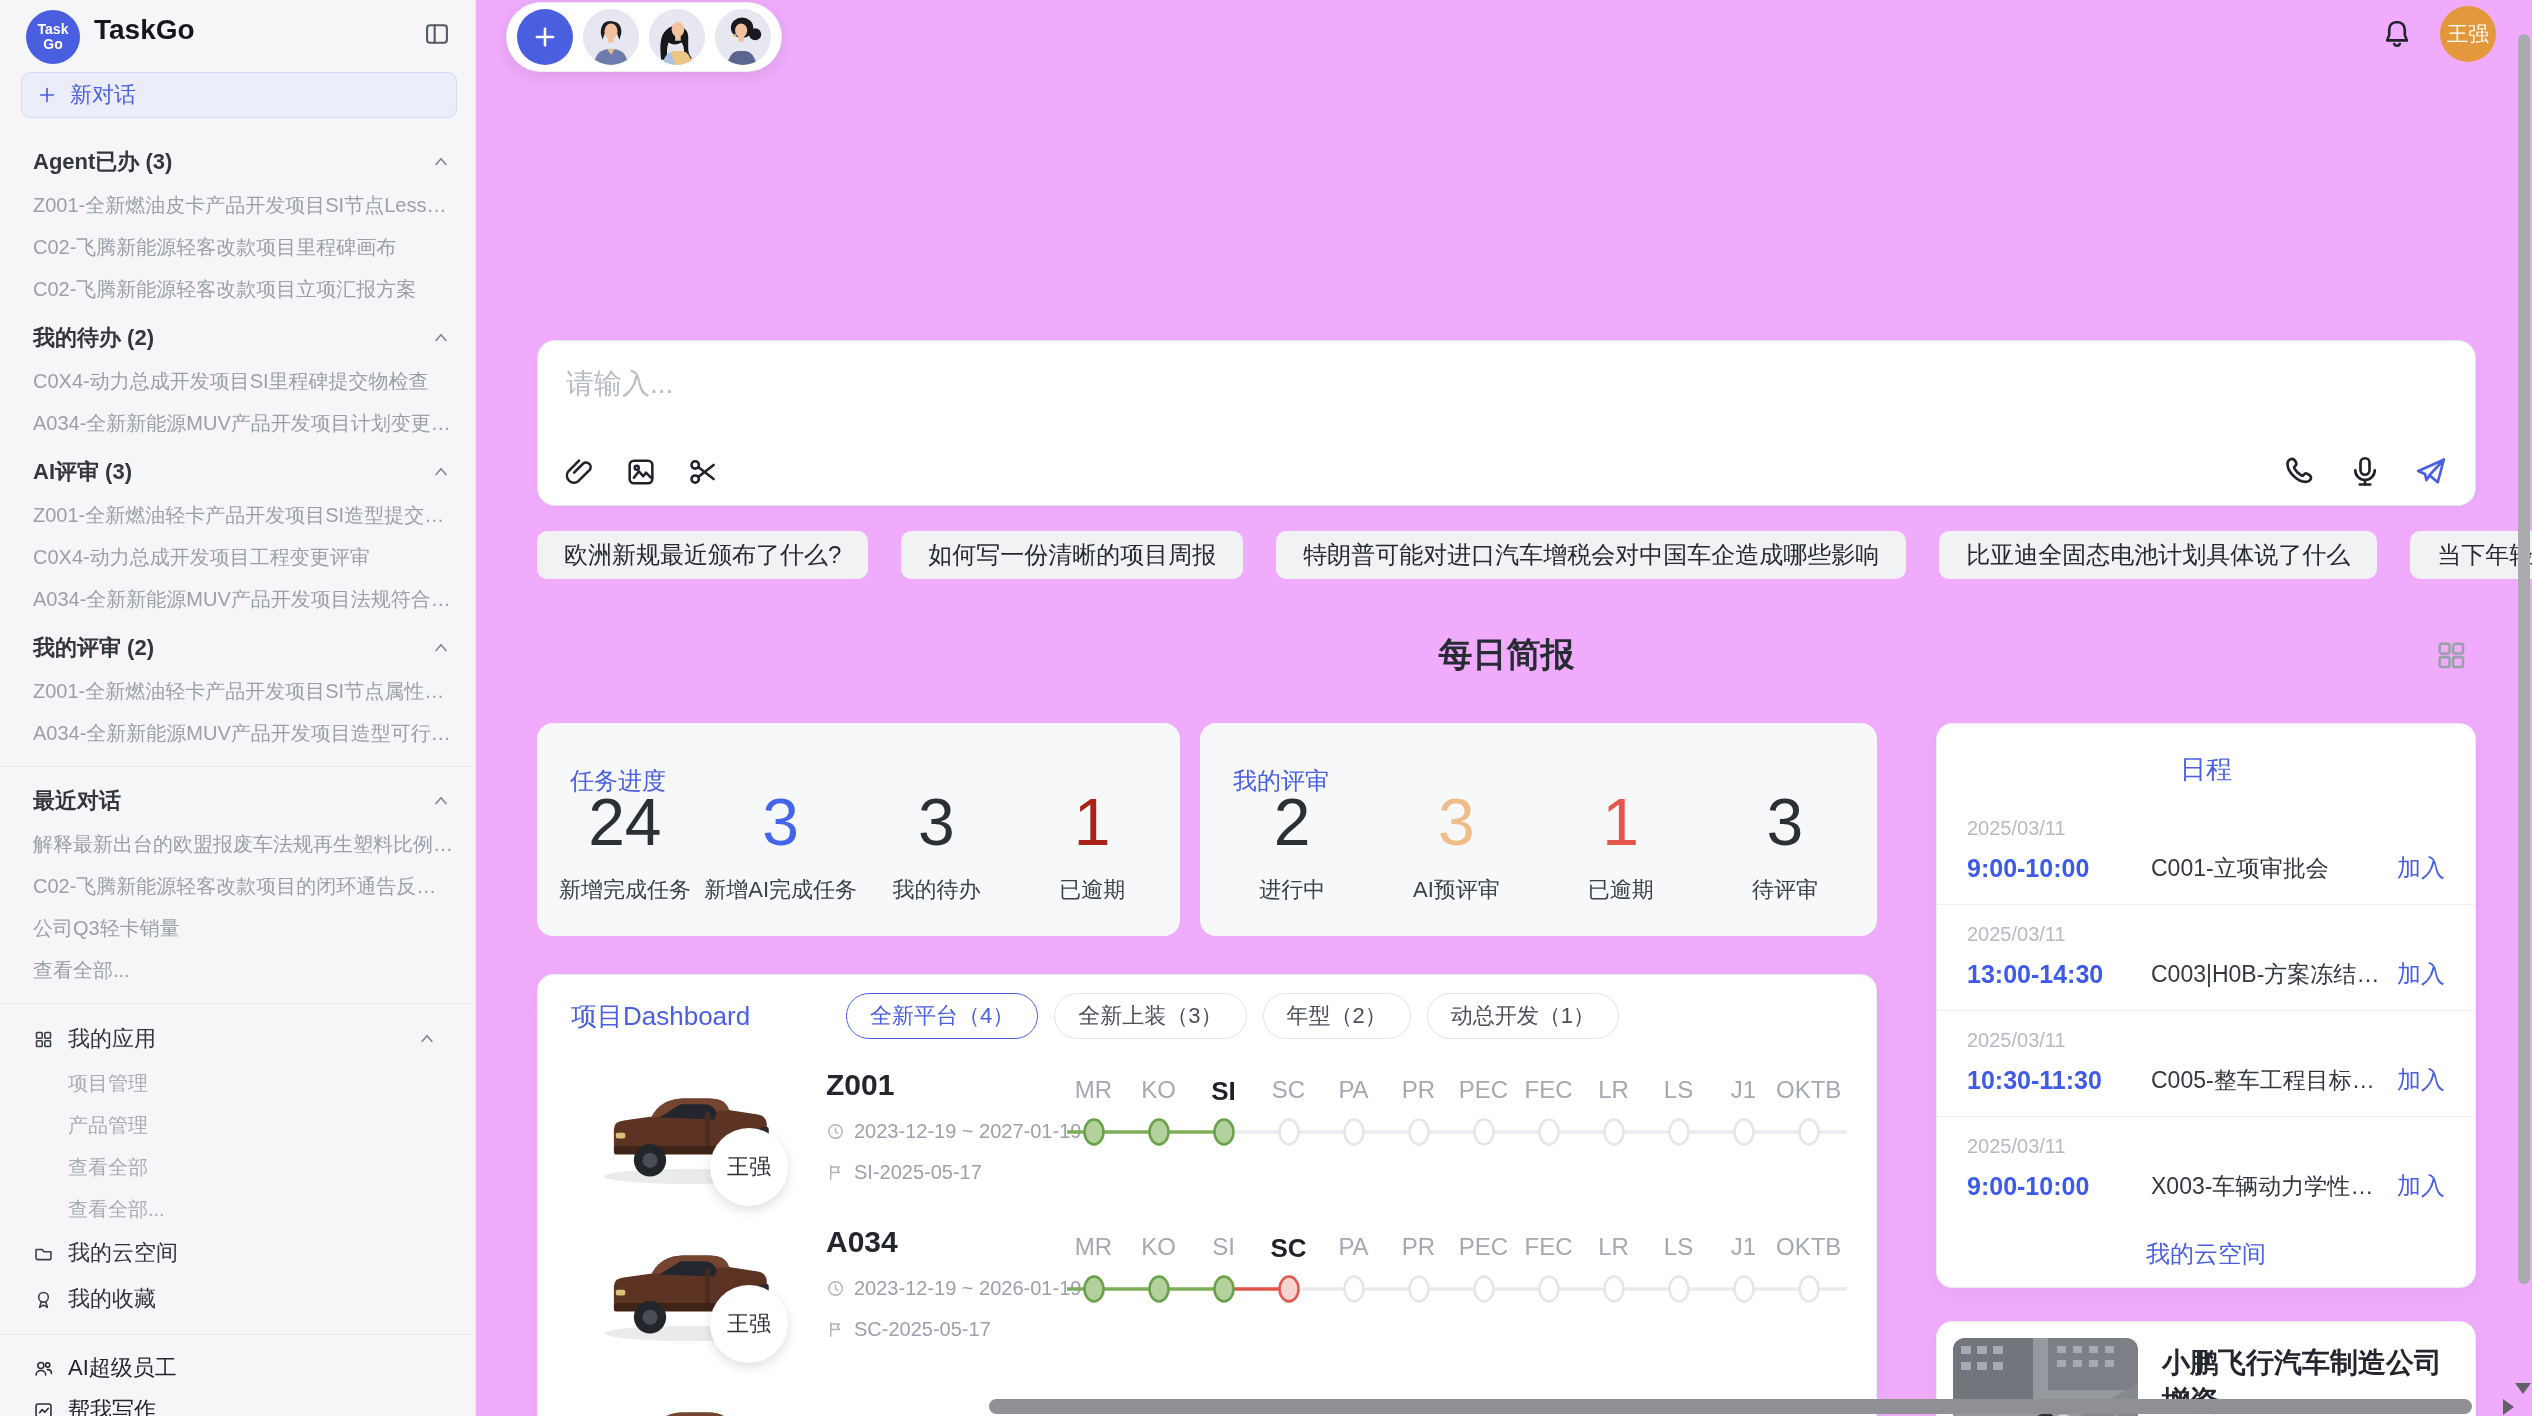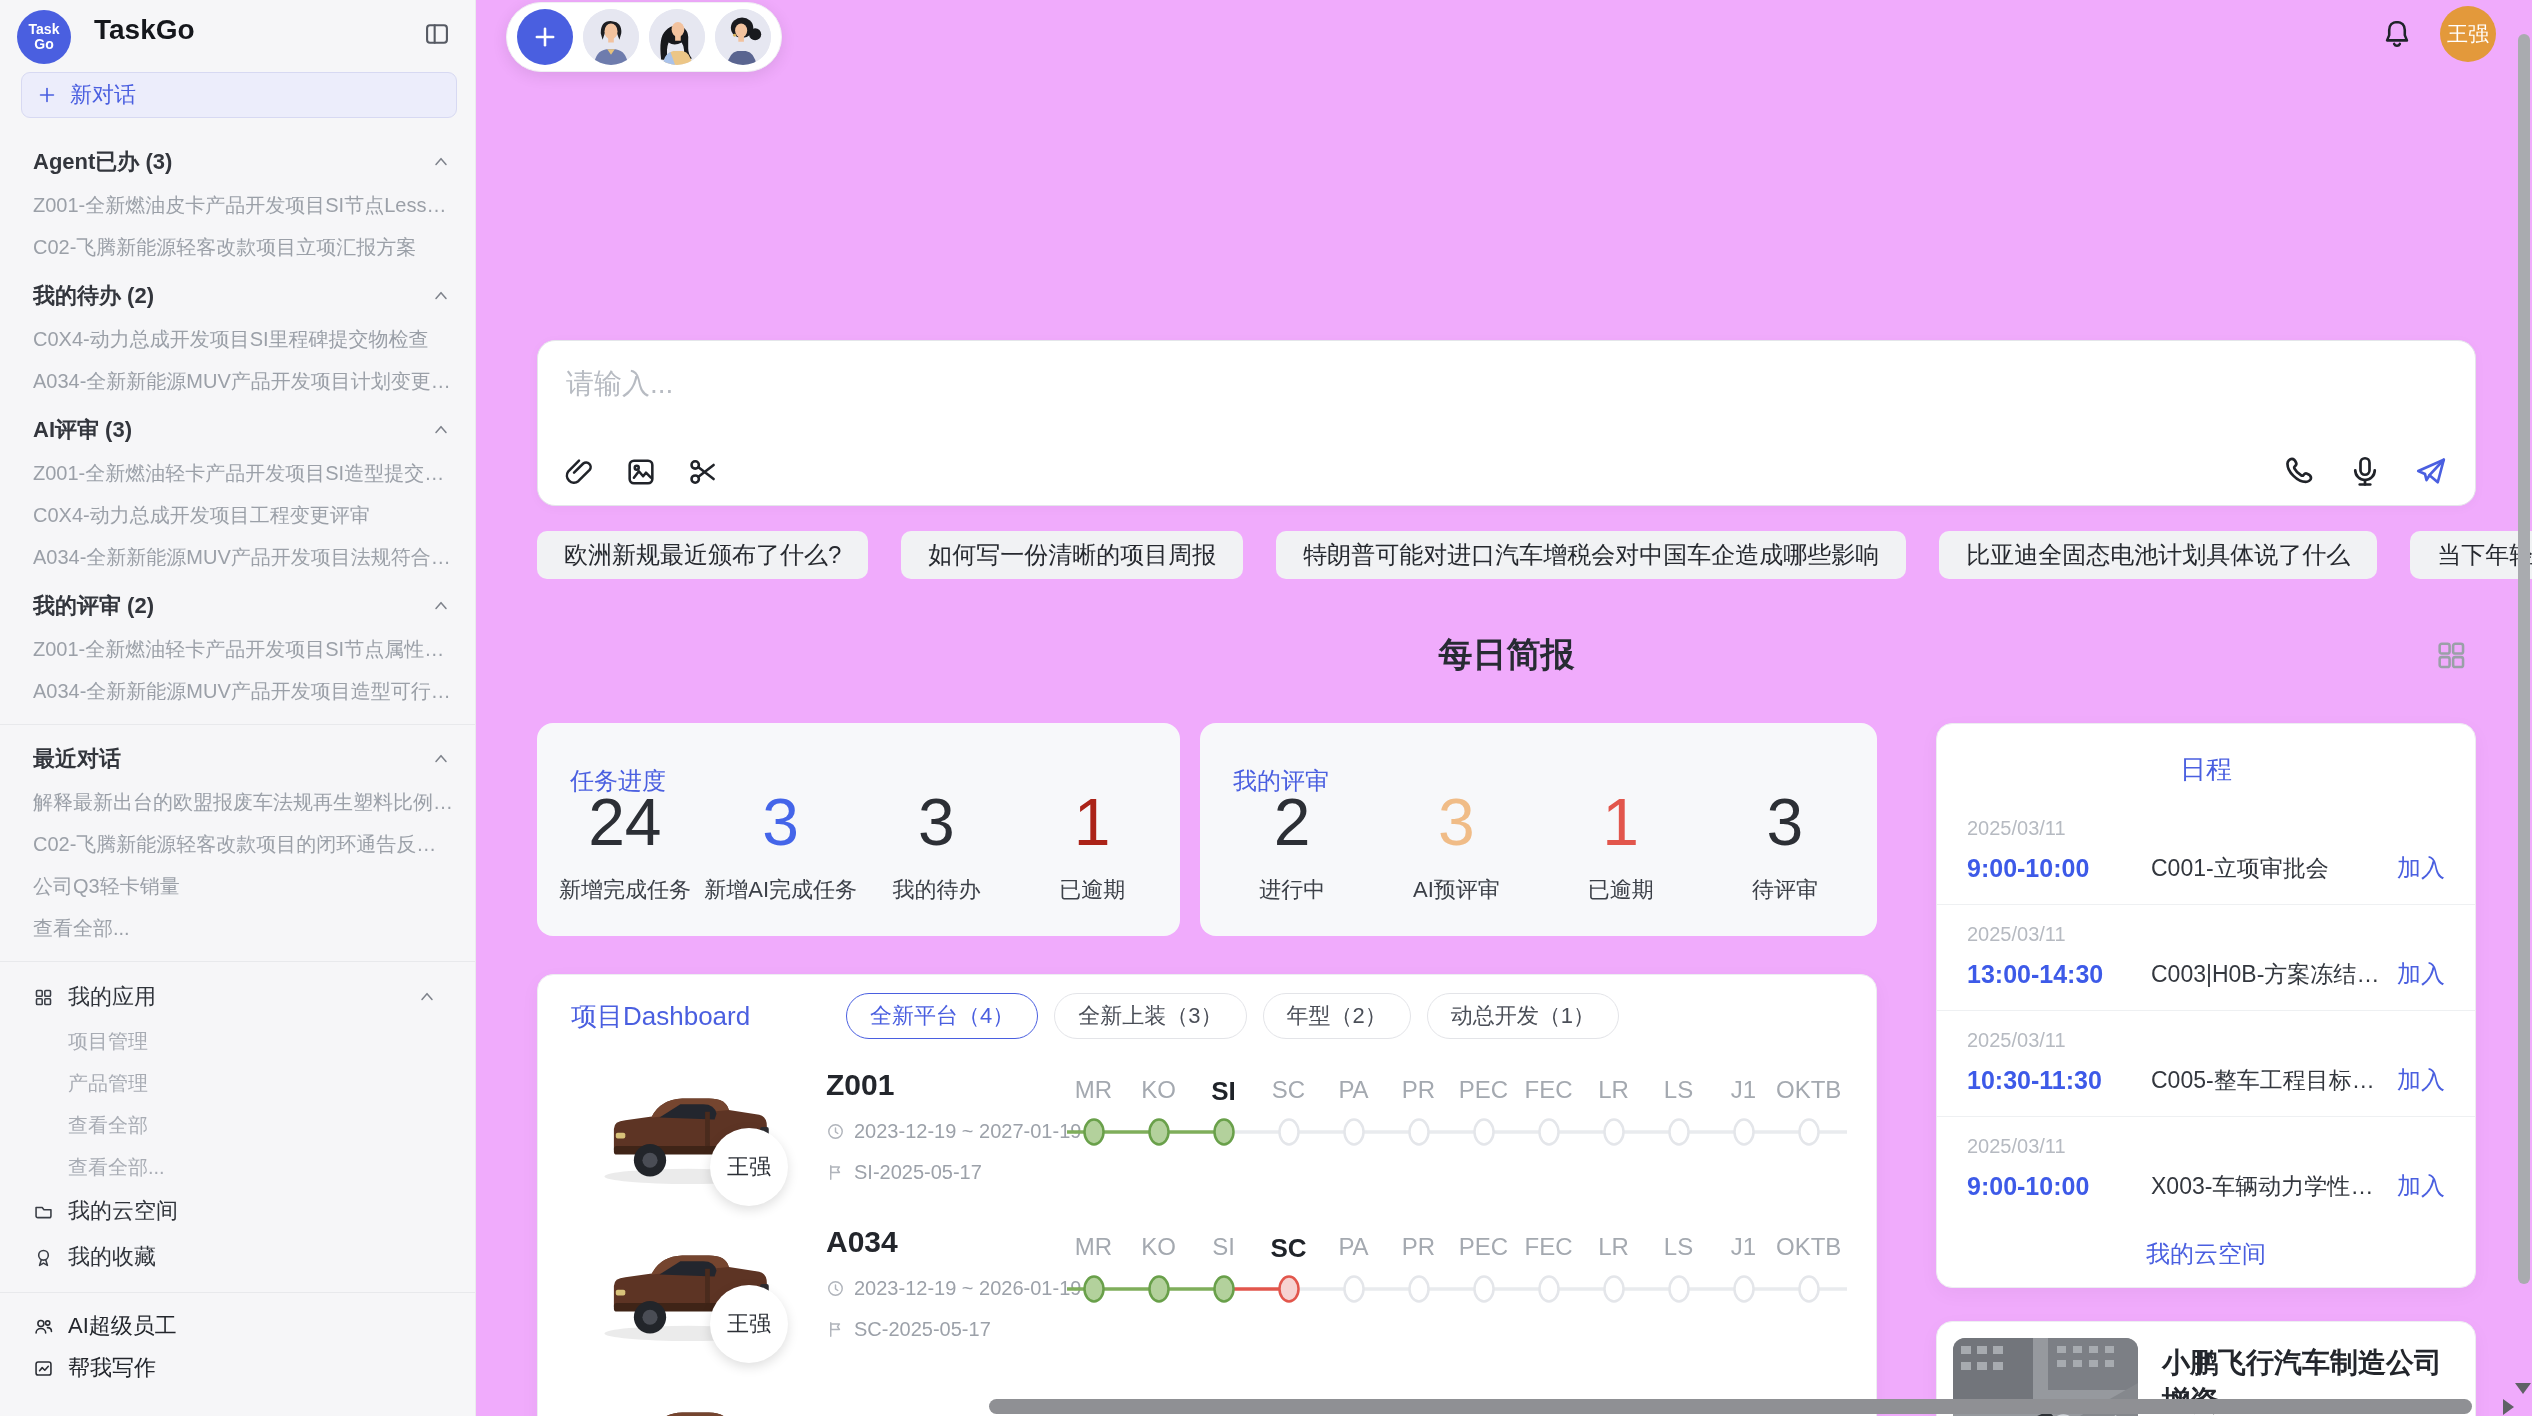--- a/index.html
+++ b/index.html
@@ -6,21 +6,21 @@
   body{
     width:2532px;height:1416px;overflow:hidden;position:relative;
     background:#ffffff;font-family:"Liberation Sans","DejaVu Sans",sans-serif;color:#23262c;
   }
   .icon svg{width:100%;height:100%;fill:none;stroke:currentColor;stroke-width:1.8;stroke-linecap:round;stroke-linejoin:round;display:block;}
   .icon{display:inline-block;}
 
   
   #sidebar{position:absolute;left:0;top:0;width:476px;height:1416px;background:#f6f6f8;border-right:1px solid #ebebee;box-sizing:border-box;}
   .sb-head{position:relative;height:70px;}
-  .sb-logo{position:absolute;left:17px;top:10px;width:54px;height:54px;border-radius:50%;background:#4a5fe0;color:#fff;
+  .sb-logo{position:absolute;left:26px;top:10px;width:54px;height:54px;border-radius:50%;background:#4a5fe0;color:#fff;
     display:flex;flex-direction:column;align-items:center;justify-content:center;font-size:14px;line-height:15px;font-weight:600;}
   .sb-title{position:absolute;left:94px;top:14px;font-size:28px;font-weight:700;color:#15171c;}
   .sb-collapse{position:absolute;right:24px;top:20px;width:28px;height:28px;color:#565a63;}
   .newchat{position:absolute;left:21px;right:18px;top:72px;height:46px;border-radius:9px;background:#ecedfb;border:1.5px solid #d7d9f2;
     box-sizing:border-box;display:flex;align-items:center;color:#4a5fe0;font-size:22px;}
   .newchat .icon{width:22px;height:22px;margin:0 12px 0 14px;}
   .sb-scroll{position:absolute;left:0;right:0;top:134px;bottom:0;overflow:hidden;}
   .sec-header{display:flex;align-items:center;height:44px;padding:0 24px 0 33px;font-size:22px;font-weight:600;color:#33363d;margin-top:6px;}
   .sec-header .lbl{flex:1;white-space:nowrap;overflow:hidden;}
   .sec-header .icon{width:20px;height:20px;color:#7e828b;}
@@ -158,20 +158,21 @@
     <div id="sb-sections">
         <div class="sec-header">
           <span class="lbl">Agent已办 (3)</span>
           <span class="icon">
             <svg viewBox="0 0 24 24">
               <polyline points="6,15 12,8 18,15"></polyline>
             </svg>
           </span>
         </div>
         <div class="sec-item">Z001-全新燃油皮卡产品开发项目SI节点Lesson Learn报告</div>
+        <div class="sec-item">C02-飞腾新能源轻客改款项目里程碑画布</div>
         <div class="sec-item">C02-飞腾新能源轻客改款项目立项汇报方案</div>
         <div class="sec-header">
           <span class="lbl">我的待办 (2)</span>
           <span class="icon">
             <svg viewBox="0 0 24 24">
               <polyline points="6,15 12,8 18,15"></polyline>
             </svg>
           </span>
         </div>
         <div class="sec-item">C0X4-动力总成开发项目SI里程碑提交物检查</div>

